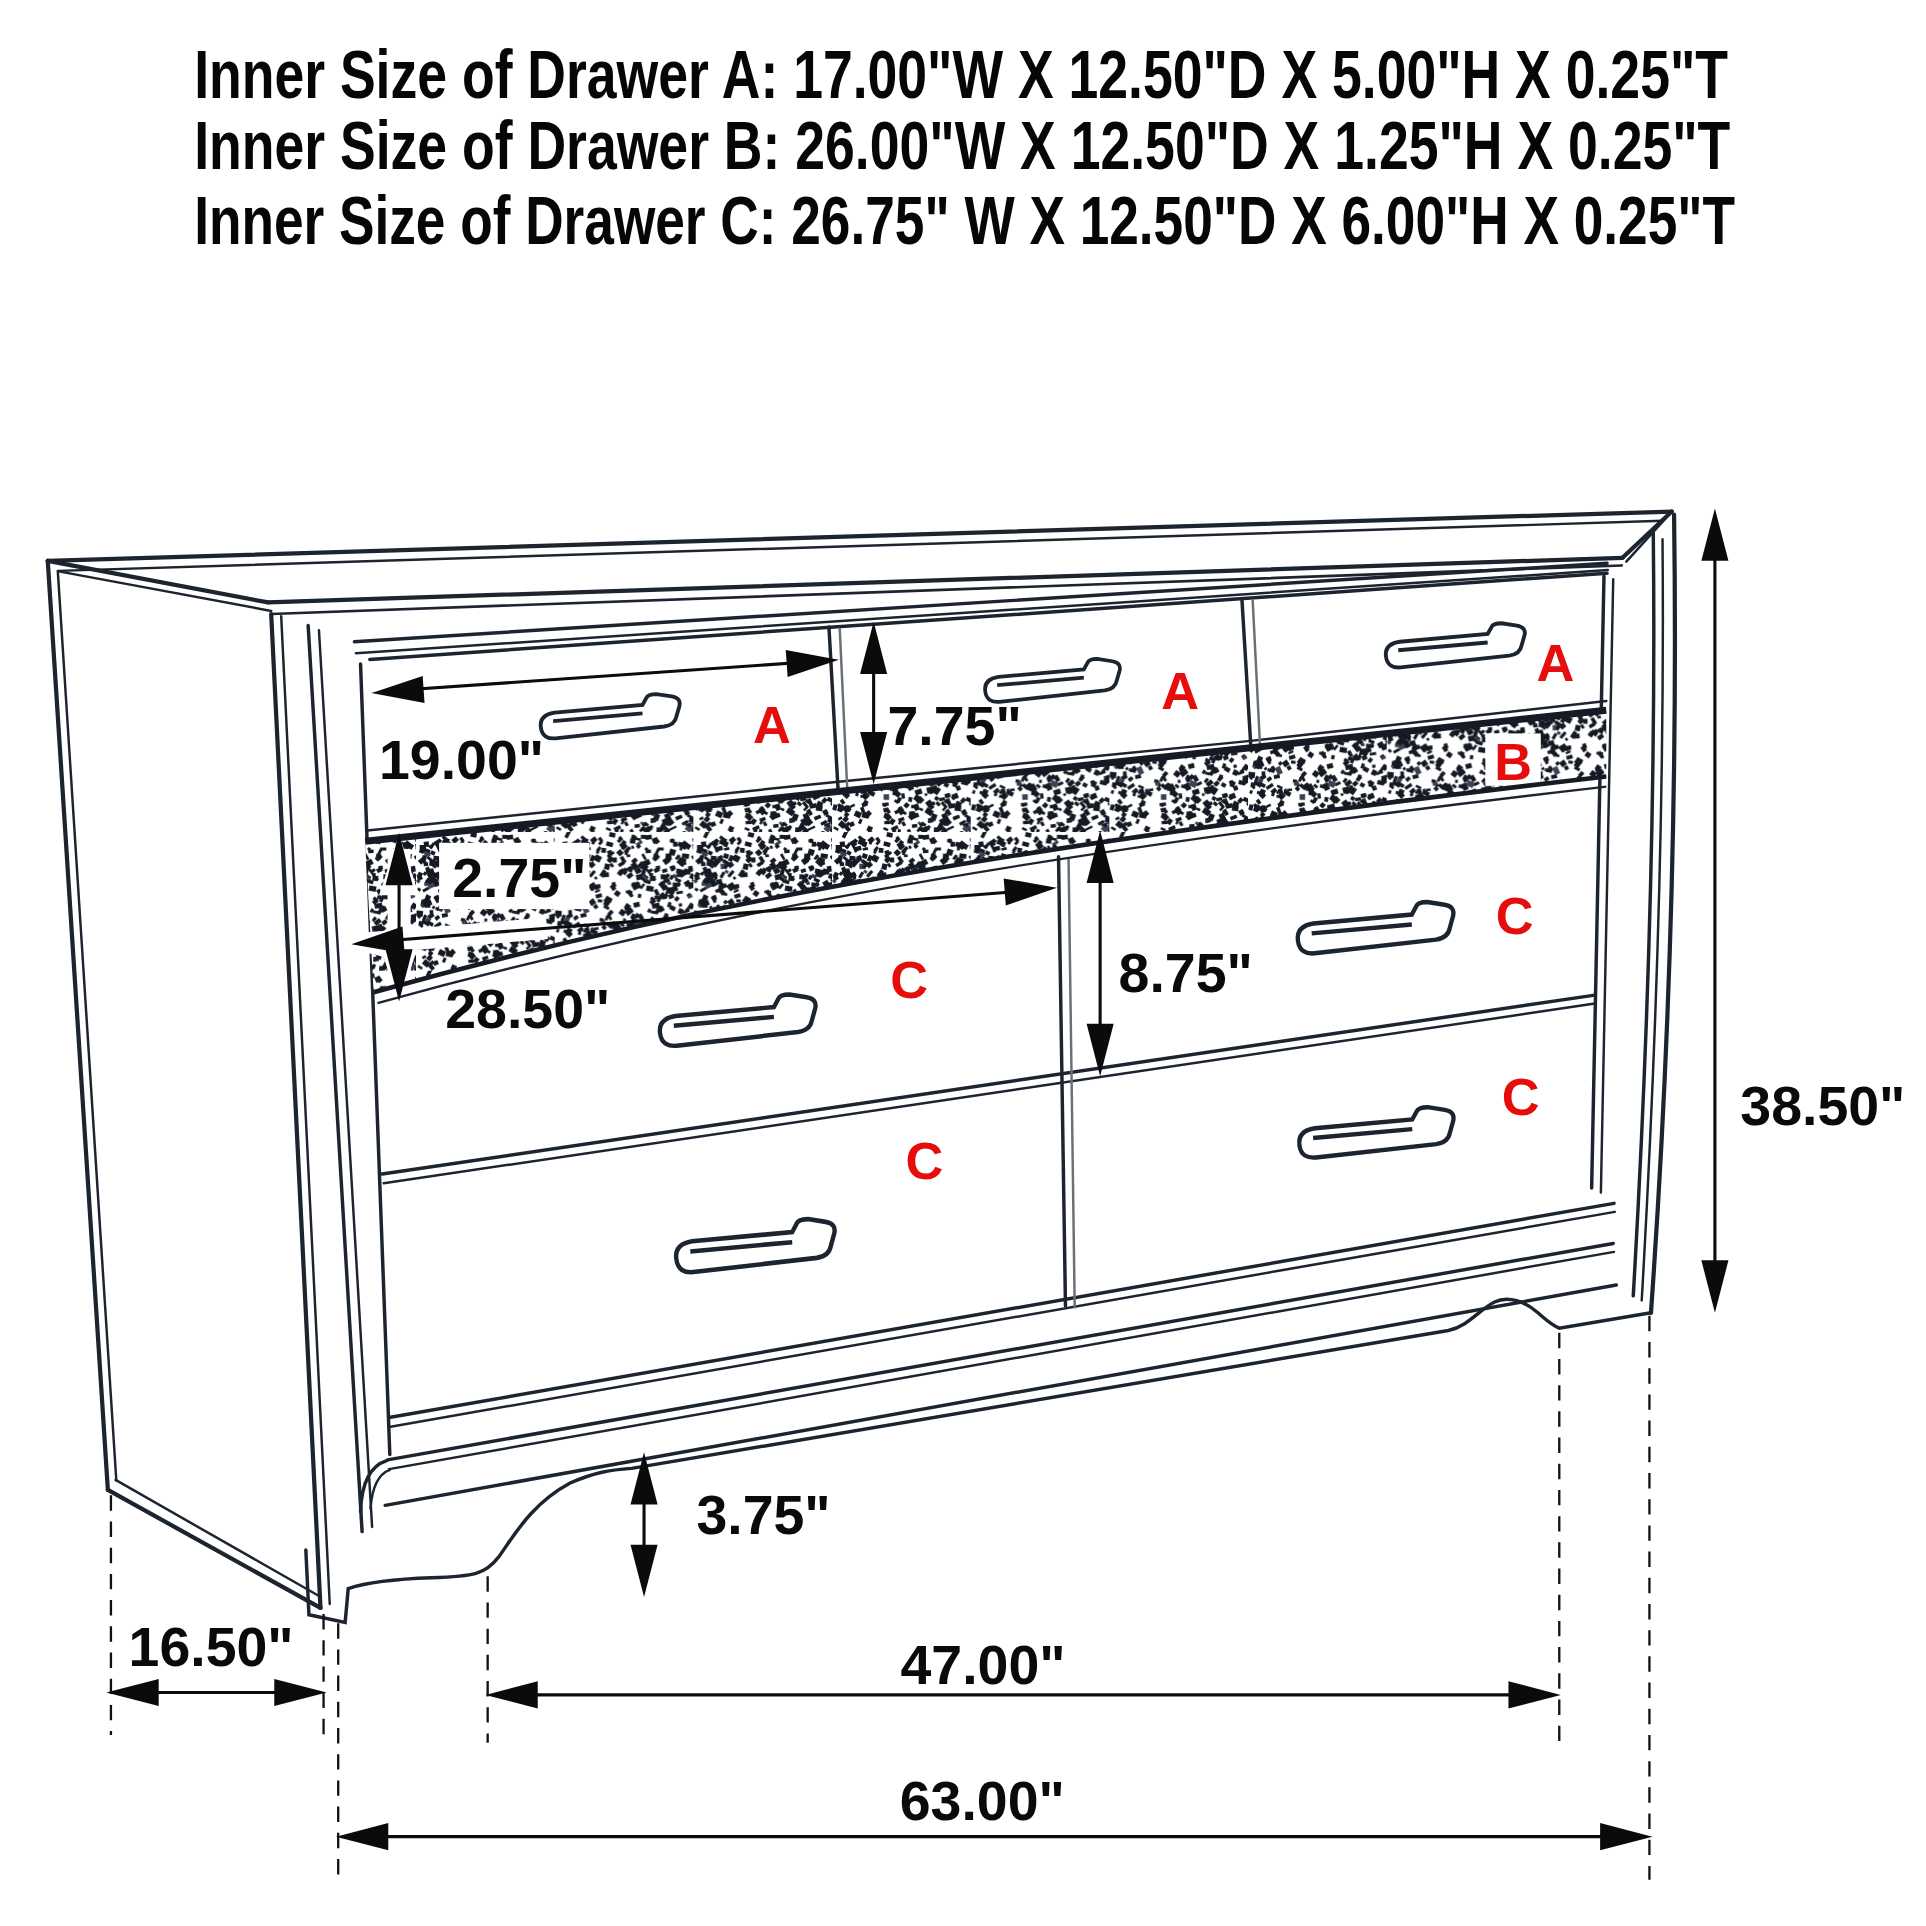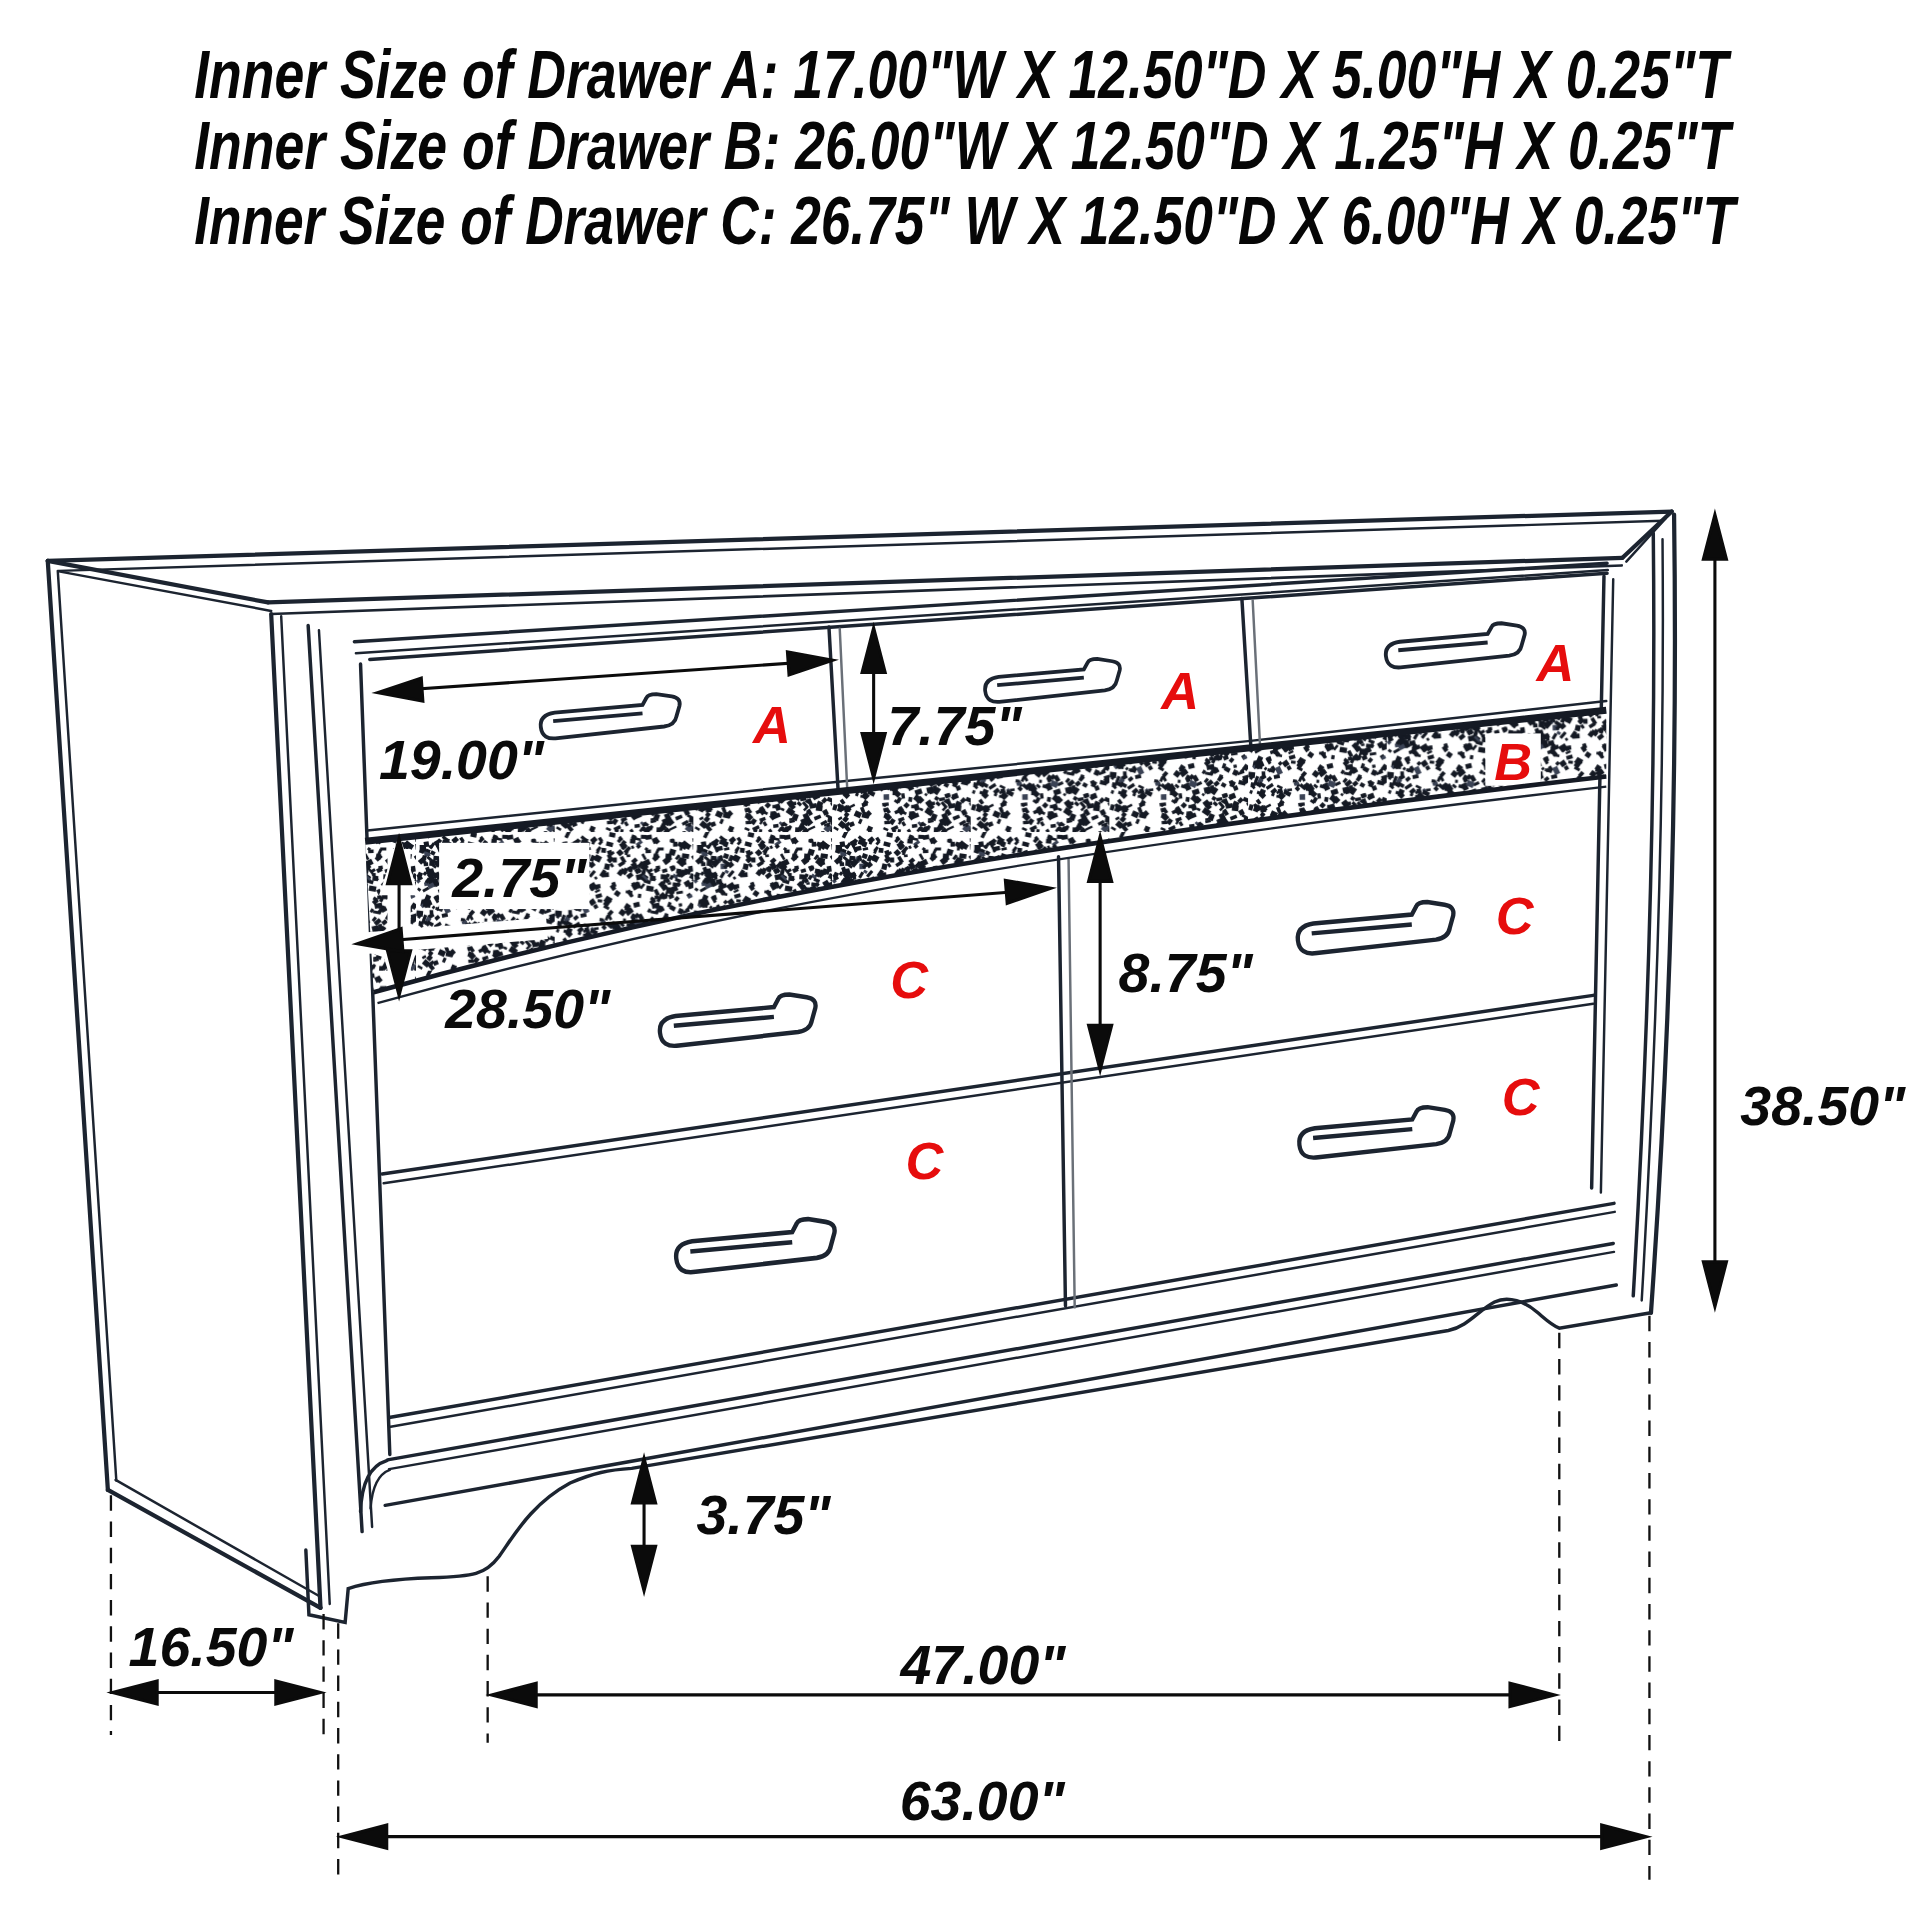--- a/index.html
+++ b/index.html
@@ -1,16 +1,16 @@
 <!DOCTYPE html>
 <html style="font-size:12.3px"><head>
 <meta charset="utf-8">
 <style>
   html,body{margin:0;padding:0;background:#ffffff;}
-  #page{width:1926px;height:1926px;position:relative;background:#fff;overflow:hidden;font-style:italic;}
+  #page{width:1926px;height:1926px;position:relative;background:#fff;overflow:hidden;}
   svg{position:absolute;top:0;left:0;}
   text{font-family:"Liberation Sans", sans-serif;font-weight:bold;}
 </style>
 </head>
 <body>
 <div id="page">
 <svg width="1926" height="1926" viewBox="0 0 2500 2500">
 <defs>
 <pattern id="glit" width="180" height="180" patternUnits="userSpaceOnUse">
   <rect width="180" height="180" fill="#ffffff"></rect>

